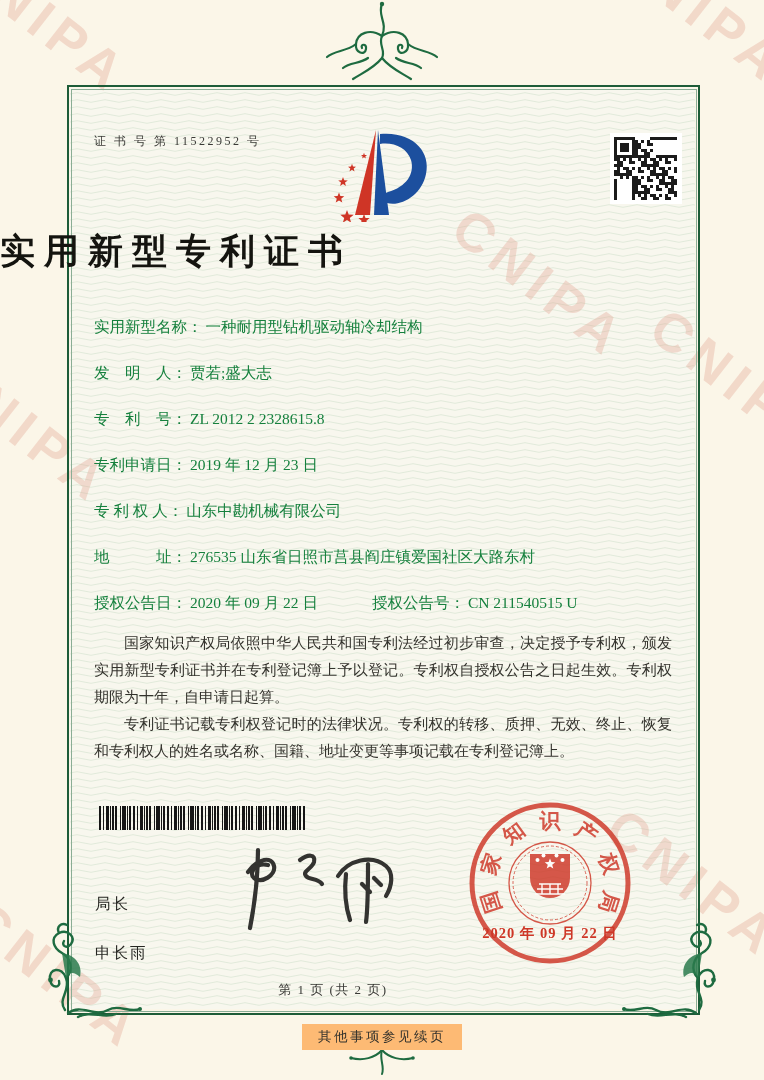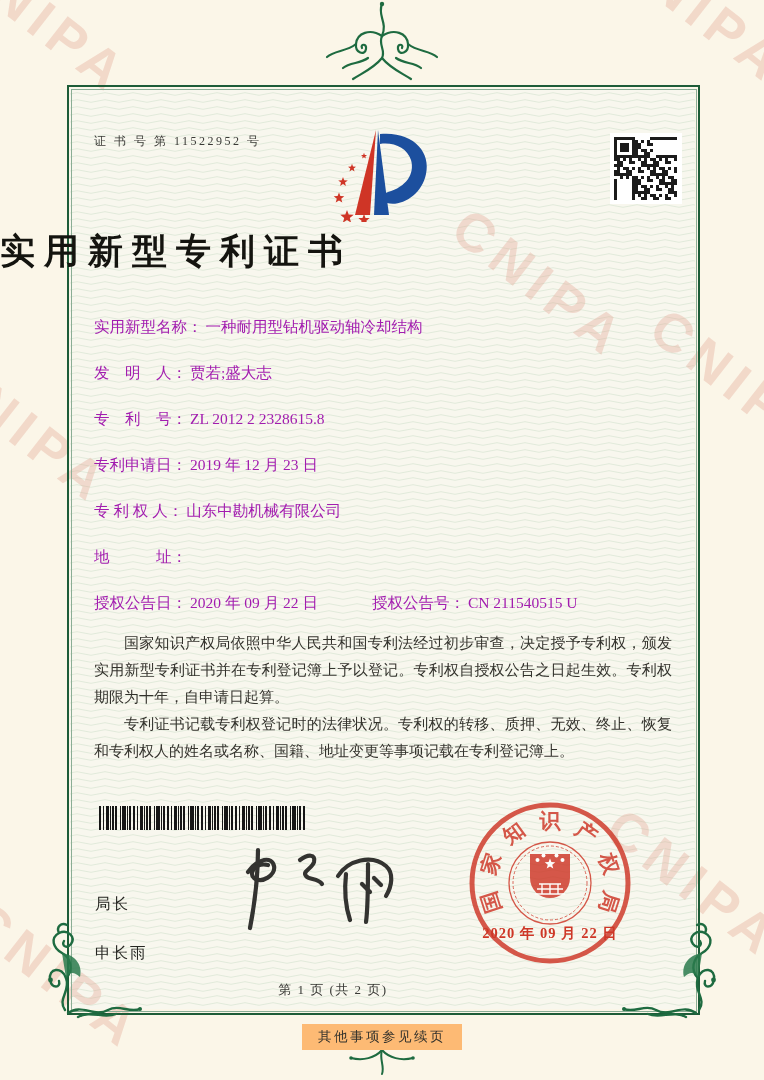--- a/index.html
+++ b/index.html
@@ -18,21 +18,21 @@
          background:#f8f7ee;}
   .orn{position:absolute;z-index:3;}
   
   .certno{position:absolute;left:94px;top:133px;z-index:4;font-size:12px;
           letter-spacing:2.5px;color:#3a3a36;}
   .logo{position:absolute;left:318px;top:118px;z-index:4;}
   .qr{position:absolute;left:610px;top:133px;z-index:4;}
   .title{position:absolute;left:0;top:228px;width:764px;z-index:4;
          font-size:35px;font-weight:bold;letter-spacing:9px;color:#14140f;}
   .fields{position:absolute;left:94px;top:316px;width:586px;z-index:4;
-          font-size:15.5px;color:#a21caf;}
+          font-size:15.5px;color:#15803d;}
   .fields .row{display:flex;line-height:22px;margin-bottom:24px;white-space:nowrap;}
   .fields .lbl{margin-right:3px;}
   .grant2{margin-left:54px;}
   .paras{position:absolute;left:94px;top:630px;width:578px;z-index:4;
          font-size:15px;line-height:27px;text-align:justify;color:#33322c;}
   .paras p{margin:0;text-indent:2em;}
   .barcode{position:absolute;left:99px;top:806px;z-index:4;}
   .signer{position:absolute;left:95px;top:866px;z-index:4;font-size:15.5px;color:#262622;
           font-family:"Liberation Sans","DejaVu Sans",sans-serif;}
   .signer div{margin-bottom:11px;letter-spacing:2px;margin-top:28px;}
@@ -496,20 +496,21 @@
     <div class="row">
       <span class="lbl">专利申请日：</span>
       <span>2019 年 12 月 23 日</span>
     </div>
     <div class="row">
       <span class="lbl">专 利 权 人：</span>
       <span>山东中勘机械有限公司</span>
     </div>
     <div class="row">
       <span class="lbl">地　　　址：</span>
+      <span>276535 山东省日照市莒县阎庄镇爱国社区大路东村</span>
     </div>
     <div class="row">
       <span class="lbl">授权公告日：</span>
       <span>2020 年 09 月 22 日</span>
       <span class="lbl grant2">授权公告号：</span>
       <span>CN 211540515 U</span>
     </div>
   </div>
 
   <div class="paras">

